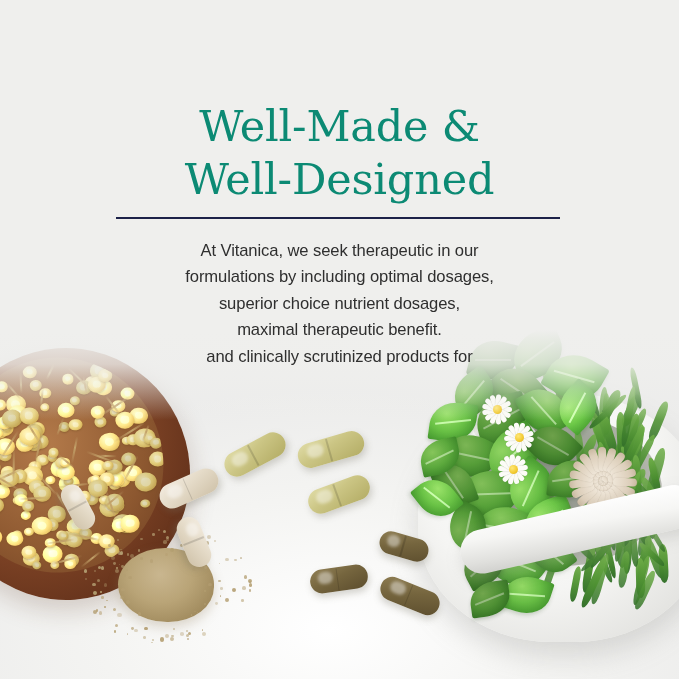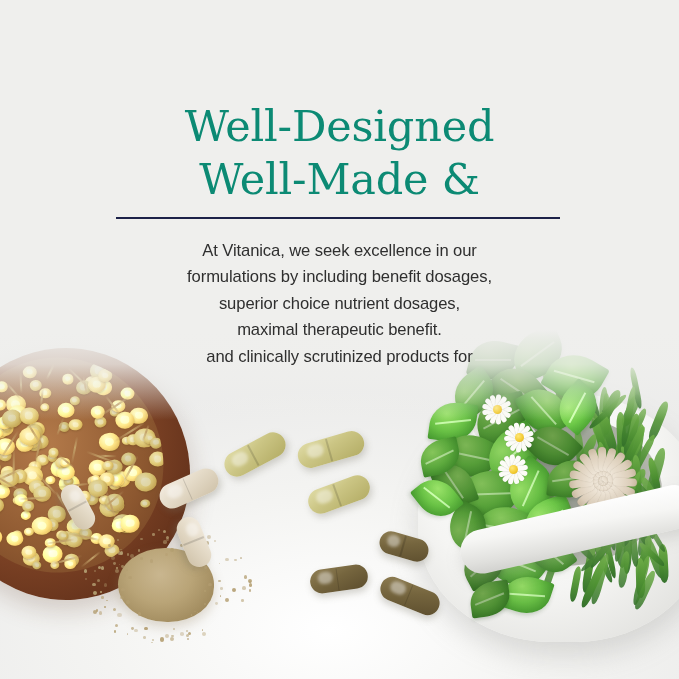--- a/index.html
+++ b/index.html
@@ -269,29 +269,29 @@
 </style>
 </head>
 <body>
 
 <div id="stage">
 
   <div class="text-zone">
 
 
     <div class="headline">
+      <span class="hl-line">Well-Made &amp;</span>
       <span class="hl-line">Well-Designed</span>
-      <span class="hl-line">Well-Made &amp;</span>
     </div>
 
     <div class="divider"></div>
 
     <div class="body-copy">
-      <span class="bc-line">At Vitanica, we seek excellence in our</span>
-      <span class="bc-line">formulations by including benefit dosages,</span>
+      <span class="bc-line">At Vitanica, we seek therapeutic in our</span>
+      <span class="bc-line">formulations by including optimal dosages,</span>
       <span class="bc-line">superior choice nutrient dosages,</span>
       <span class="bc-line">maximal therapeutic benefit.</span>
       <span class="bc-line">and clinically scrutinized products for</span>
     </div>
   </div>
 
   <div class="photo-zone">
 
     <div class="bowl">
       <div class="bowl-inner" id="chamomile-host">

